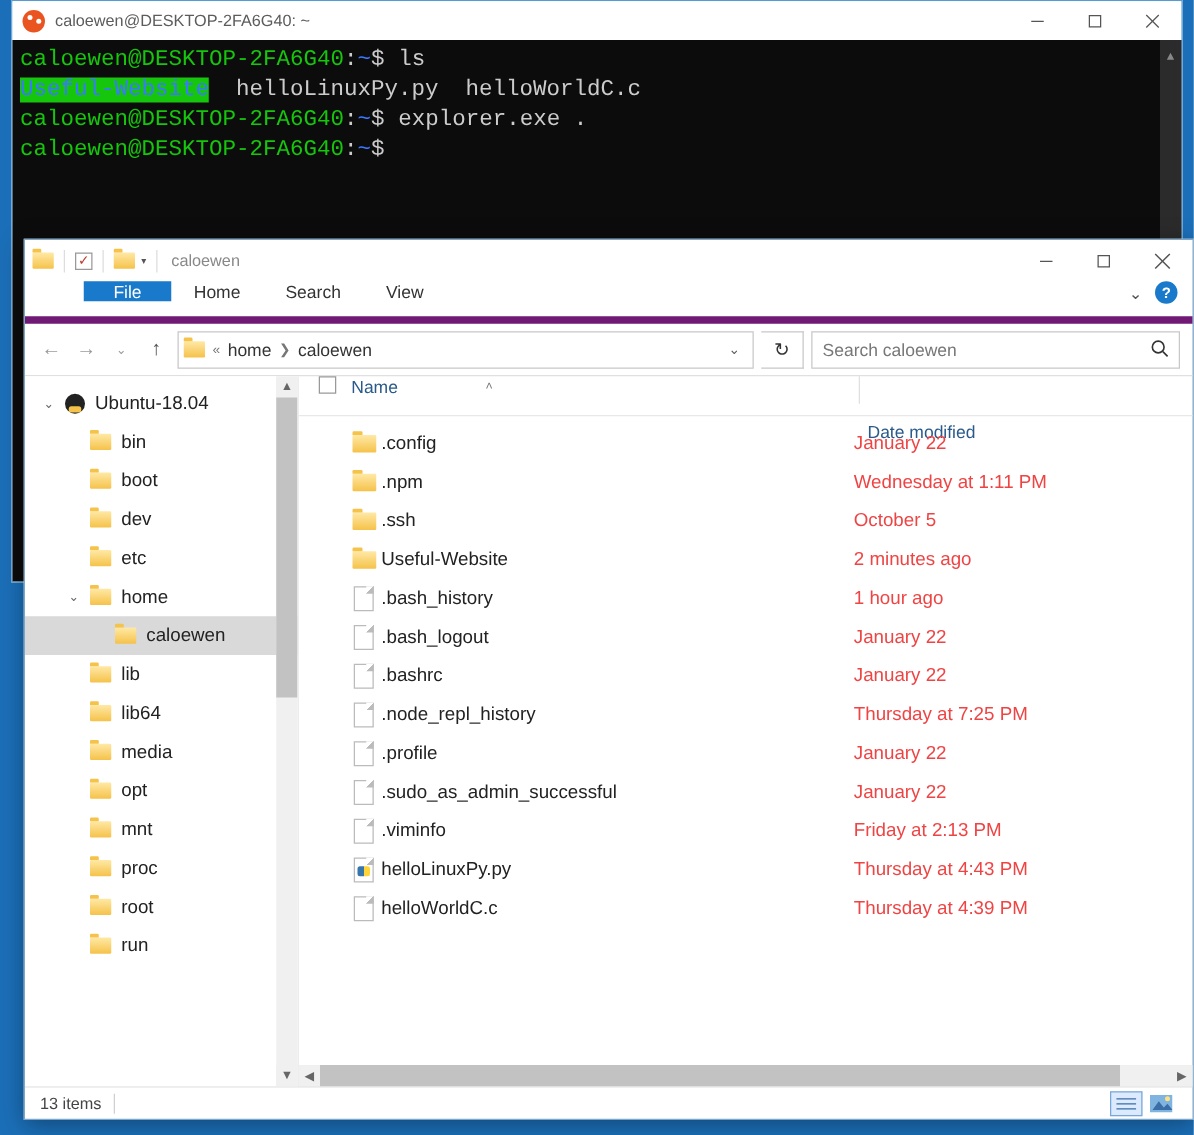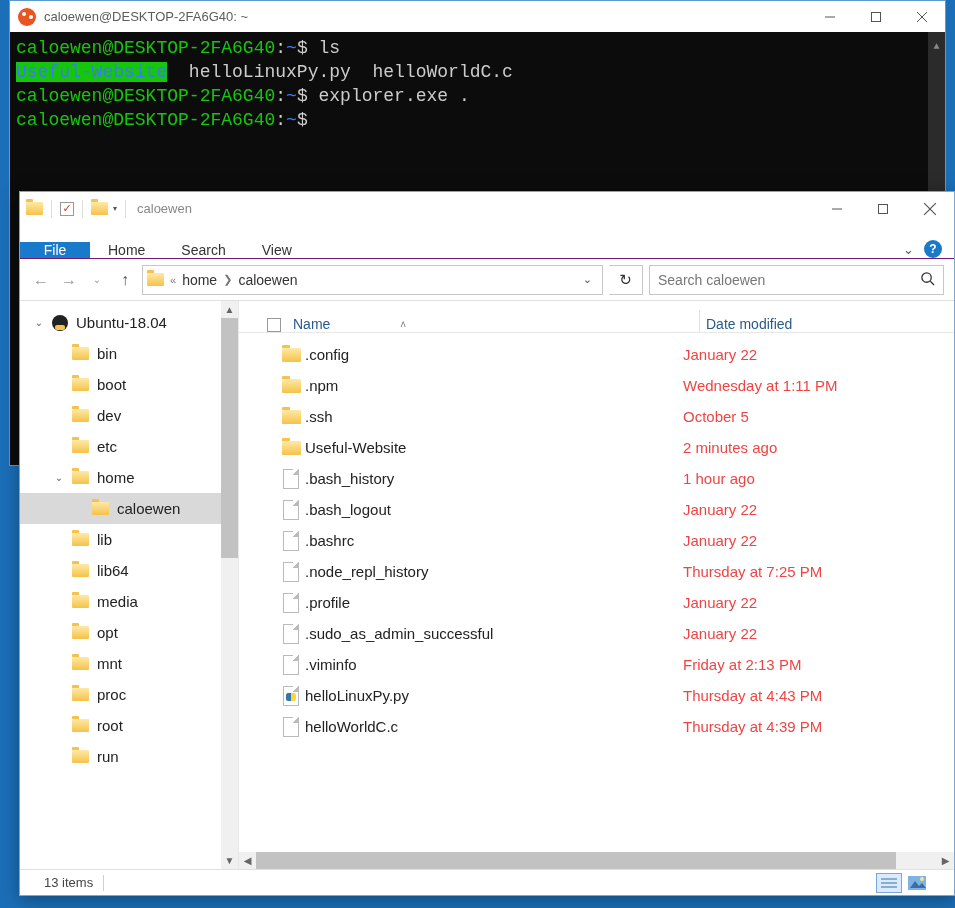--- a/index.html
+++ b/index.html
@@ -120,24 +120,25 @@
   .exp-titlebar .title-text { margin-left: 6px; color:#888; }
   .exp-controls { margin-left:auto; display:flex; }
   .exp-controls > div {
     width:46px; height:33px; display:flex; align-items:center; justify-content:center; color:#555;
   }
   .exp-controls > div:last-child { width:48px; }
 
   
   .ribbon {
     height: 34px;
-    display:flex; align-items:flex-end;
-    border-bottom: 1px solid #701a75;
+    display:flex; align-items:flex-start;
+    border-bottom: 6px solid #701a75;
     font-size: 14px;
     position:relative;
+    padding-left:47px;
   }
   .ribbon .file-tab {
     background:#1979ca; color:#fff;
     width:70px; display:flex; align-items:center; justify-content:center;
   }
   .ribbon .tab {
     padding: 0 18px; display:flex; align-items:center; color:#333;
   }
   .ribbon .right-side {
     margin-left:auto; display:flex; align-items:center; gap:10px; padding-right:12px;
@@ -207,24 +208,24 @@
   .tree-item .caret { width:10px; color:#666; font-size:10px; display:inline-flex; justify-content:center;}
   .tree-item .caret.none { visibility:hidden; }
   .tux { width:16px; height:16px; background:#222; border-radius:50%; position:relative; }
   .tux::after{content:""; position:absolute; left:3px; top:10px; width:10px; height:5px; background:#f5c24a; border-radius:2px;}
 
   
   .listpane {
     flex:1; display:flex; flex-direction:column; position:relative; min-width:0;
   }
   .listheader {
-    height:32px; display:flex; align-items:flex-end;
+    height:32px; display:flex; align-items:flex-start;
     border-bottom:1px solid #e8e8e8;
     color:#3a6ea5; font-size:14px;
-    padding-left:28px;
+    padding-left:16px;
   }
   .listheader .col-check { width:26px; }
   .listheader .col-check .box { width:14px; height:14px; border:1px solid #999; }
   .listheader .col-name { flex:0 0 400px; display:flex; align-items:center; gap:70px; color:#2a5a8a;}
   .listheader .col-name .sort { font-size:10px; color:#777; }
   .listheader .col-sep { width:1px; height:22px; background:#e0e0e0; margin:0 6px;}
   .listheader .col-date { flex:1; color:#2a5a8a;margin-top:36px; }
 
   .listbody {
     flex:1; overflow:hidden; padding-top:6px; position:relative;
@@ -264,21 +265,21 @@
     height:17px; background:#f0f0f0; display:flex; align-items:center;
   }
   .h-scroll .arr { width:17px; height:17px; display:flex; align-items:center; justify-content:center; color:#666; font-size:10px;}
   .h-scroll .track { flex:1; background:#f0f0f0; height:17px; position:relative;}
   .h-scroll .thumb { position:absolute; left:0; top:0; height:17px; width:640px; background:#c2c2c2;}
 
   
   .statusbar {
     height:26px; border-top:1px solid #e0e0e0;
     display:flex; align-items:center; font-size:13px; color:#444;
-    padding:0 24px;
+    padding:0 12px;
   }
   .statusbar .sep { width:1px; height:16px; background:#d0d0d0; margin:0 10px; }
   .statusbar .views { margin-left:auto; display:flex; gap:2px; }
   .statusbar .viewbtn {
     width:26px; height:20px; border:1px solid transparent; display:flex; align-items:center; justify-content:center;
   }
   .statusbar .viewbtn.active { border:1px solid #7aa7d8; background:#dbeafe; }
   .viewbtn svg { display:block; }
 
 </style>

